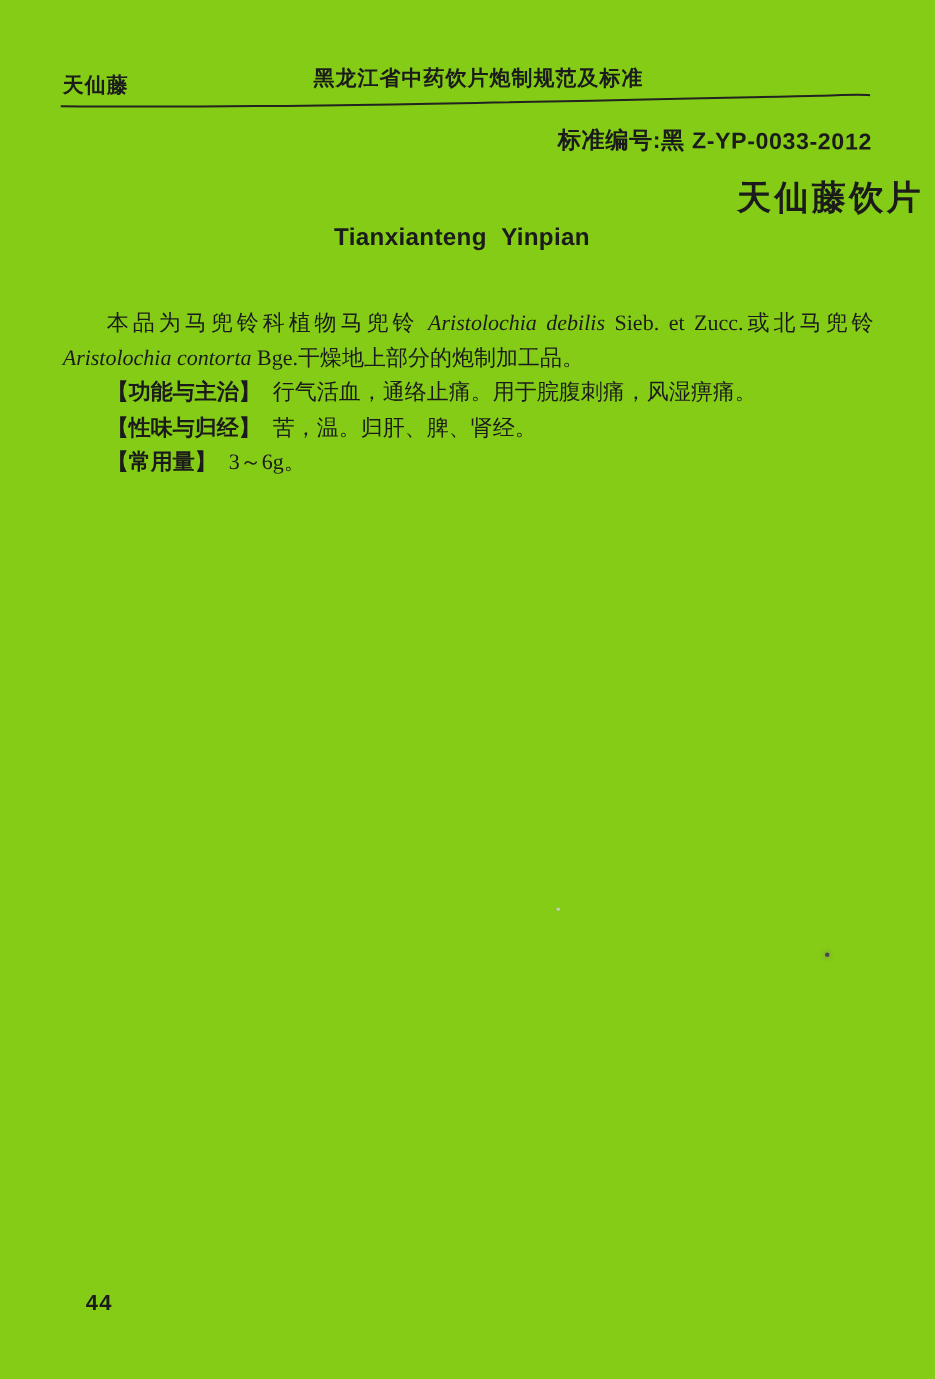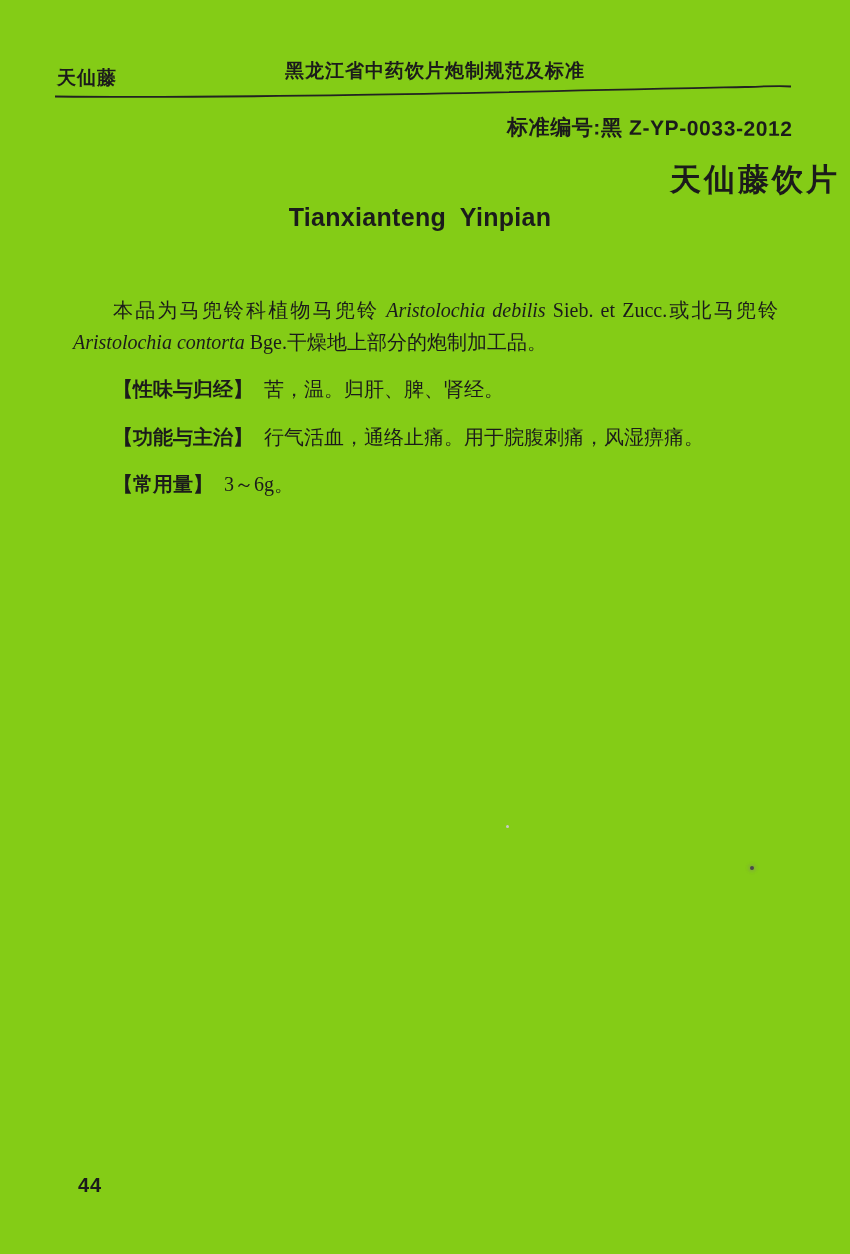--- a/index.html
+++ b/index.html
@@ -61,36 +61,36 @@
     font-weight: 700;
     font-size: 31px;
     letter-spacing: 3px;
   }
   .pinyin {
     position: absolute;
     left: 0; right: 10px; top: 203px;
     text-align: center;
     font-family: "Liberation Sans", sans-serif;
     font-weight: 600;
-    font-size: 25px;
+    font-size: 22px;
     letter-spacing: 0.3px;
     word-spacing: 7px;
   }
   
   .body-text {
     position: absolute;
     left: 57px; top: 279px;
     width: 737px;
     font-size: 20px;
     line-height: 31.5px;
     text-align: justify;
     text-justify: inter-character;
   }
   .body-text p {
-    margin: 16px;
+    margin: 0;
     text-indent: 2em;
   }
   .sec-label {
     font-family: "Liberation Sans", sans-serif;
     font-weight: 700;
     margin-right: 0.55em;
   }
   .latin-italic {
     font-style: italic;
   }
@@ -134,23 +134,23 @@
   <div class="std-no">标准编号:黑 Z-YP-0033-2012</div>
 
   <div class="title">天仙藤饮片</div>
   <div class="pinyin">Tianxianteng Yinpian</div>
 
   <div class="body-text">
     <p><span>本品为马兜铃科植物马兜铃 </span><span class="latin-italic">Aristolochia debilis</span><span> Sieb. et Zucc.或北马兜铃 </span><span class="latin-italic">Aristolochia contorta</span><span> Bge.干燥地上部分的炮制加工品。</span></p>
 
 
 
+    <p><span class="sec-label">【功能与主治】</span><span>行气活血，通络止痛。用于脘腹刺痛，风湿痹痛。</span></p>
+
     <p><span class="sec-label">【性味与归经】</span><span>苦，温。归肝、脾、肾经。</span></p>
-
-    <p><span class="sec-label">【功能与主治】</span><span>行气活血，通络止痛。用于脘腹刺痛，风湿痹痛。</span></p>
 
     <p><span class="sec-label">【常用量】</span><span>3～6g。</span></p>
 
 
   </div>
 
   <div class="page-num">44</div>
 
   <div class="speck speck-dark"></div>
   <div class="speck speck-faint"></div>

